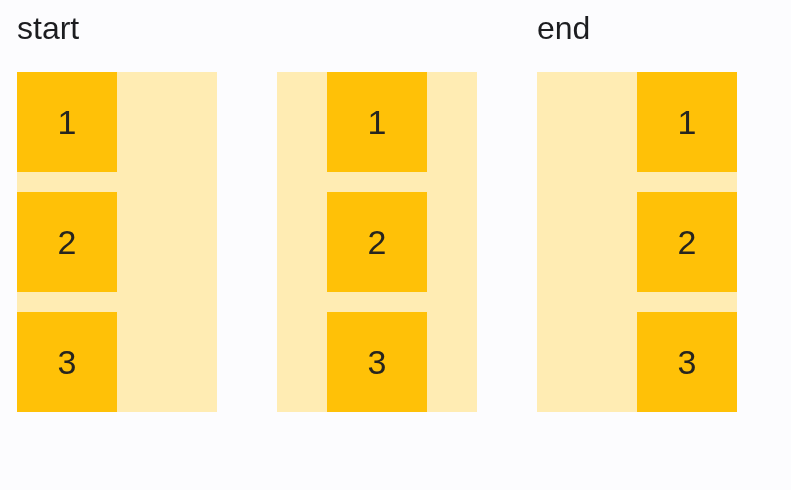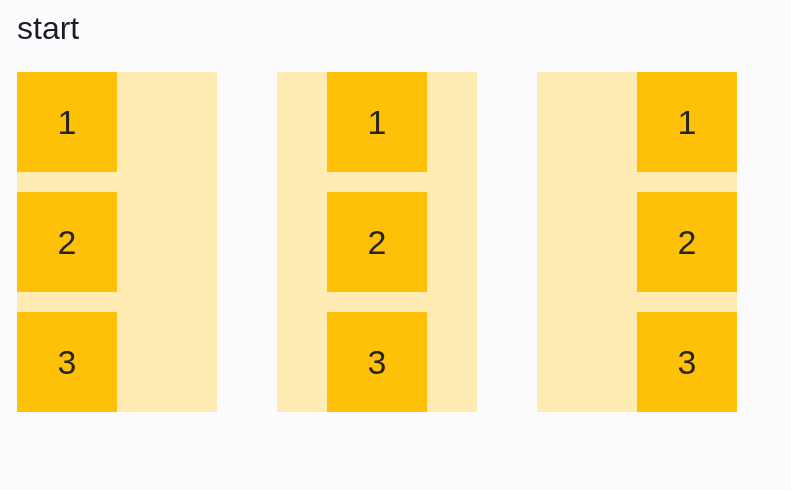--- a/index.html
+++ b/index.html
@@ -84,20 +84,21 @@
       <div class="flex-item">
         <span class="num">2</span>
       </div>
       <div class="flex-item">
         <span class="num">3</span>
       </div>
     </div>
   </div>
 
   <div class="demo-col">
+    <h2 class="col-label">end</h2>
     <div class="flex-container align-end">
       <div class="flex-item">
         <span class="num">1</span>
       </div>
       <div class="flex-item">
         <span class="num">2</span>
       </div>
       <div class="flex-item">
         <span class="num">3</span>
       </div>

